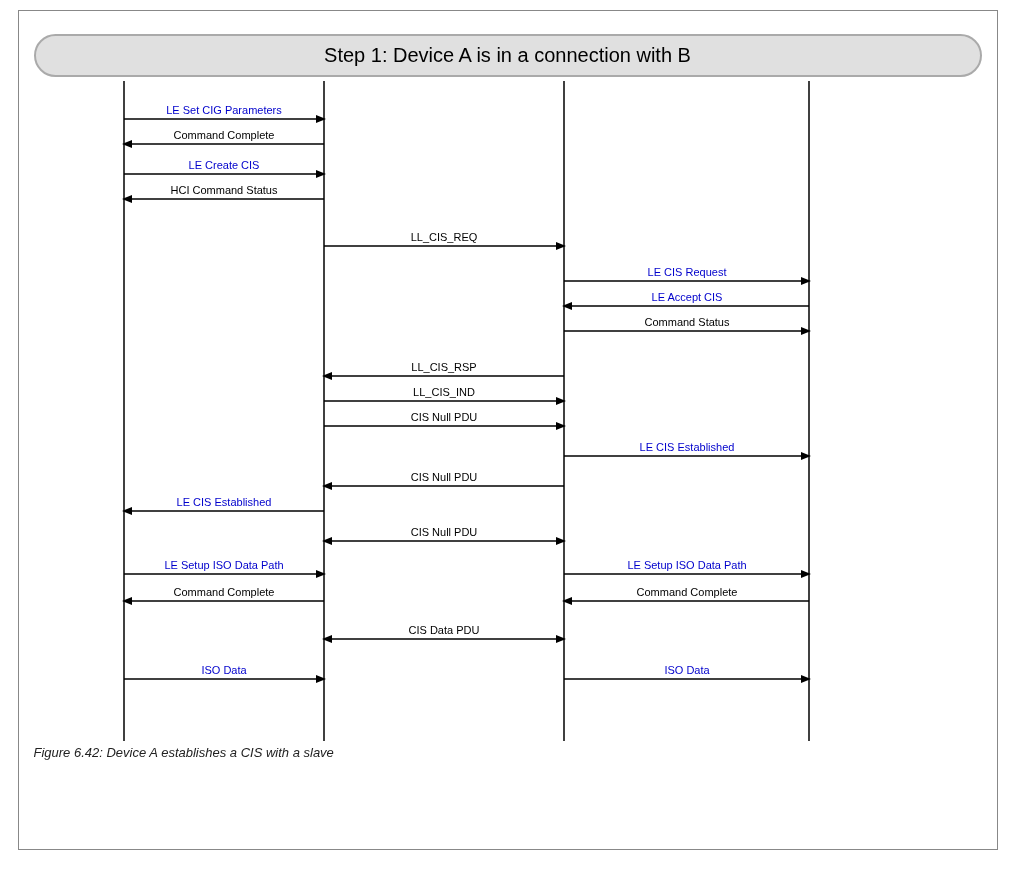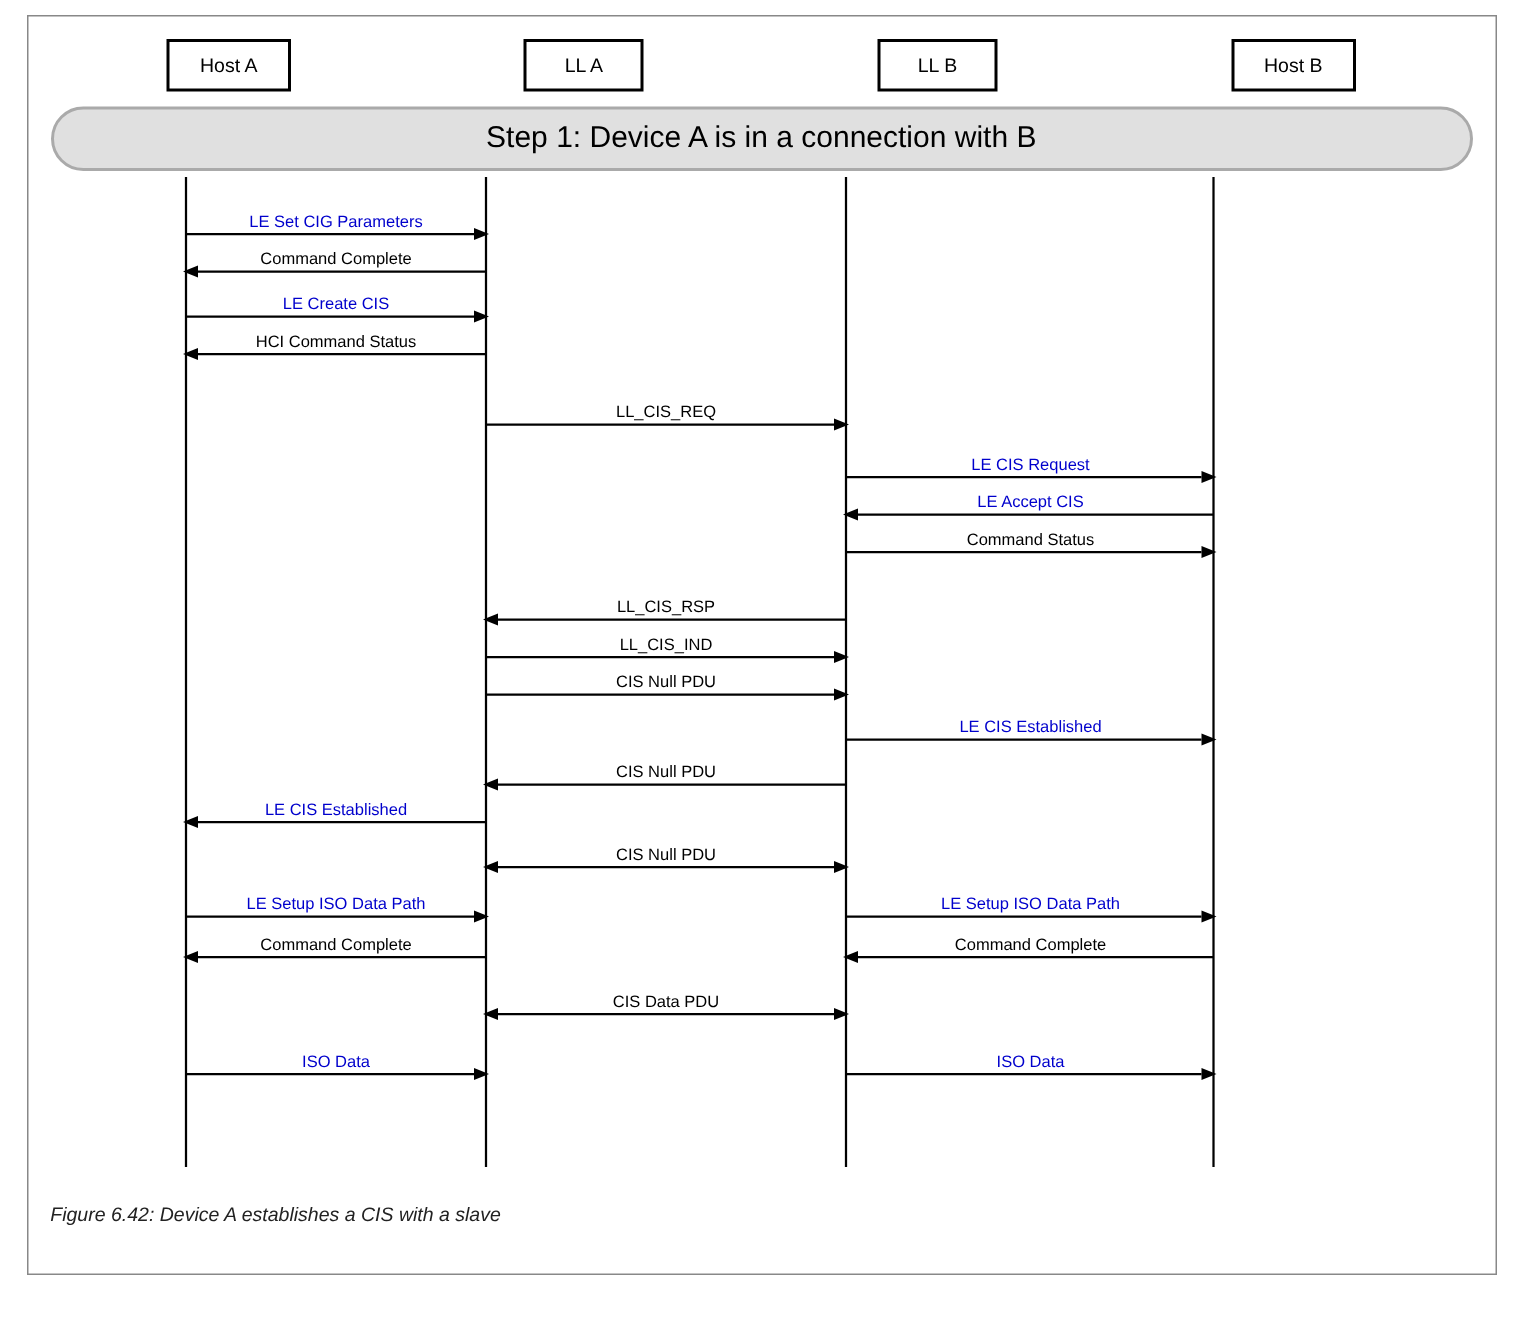--- a/index.html
+++ b/index.html
@@ -39,35 +39,29 @@
       border-radius: 25px;
       text-align: center;
       padding: 8px 20px;
       font-size: 20px;
       margin: 8px 0 0 0;
       width: 100%;
     }
     .figure-caption {
       font-style: italic;
       font-size: 13px;
-      margin-top: 24px;
+      margin-top: 4px;
       color: #222;
     }
   </style>
 </head>
 <body>
 
 <div class="diagram-container">
 
-  <div class="actors-row">
-    <div class="actor-box">Host A</div>
-    <div class="actor-box">LL A</div>
-    <div class="actor-box">LL B</div>
-    <div class="actor-box">Host B</div>
-  </div>
 
   <div class="step-banner">Step 1: Device A is in a connection with B</div>
 
   <svg width="950" height="660" style="display:block; margin-top: 4px;">
 
     <line x1="90" y1="0" x2="90" y2="660" stroke="#000" stroke-width="1.5"></line>
     <line x1="290" y1="0" x2="290" y2="660" stroke="#000" stroke-width="1.5"></line>
     <line x1="530" y1="0" x2="530" y2="660" stroke="#000" stroke-width="1.5"></line>
     <line x1="775" y1="0" x2="775" y2="660" stroke="#000" stroke-width="1.5"></line>
 

